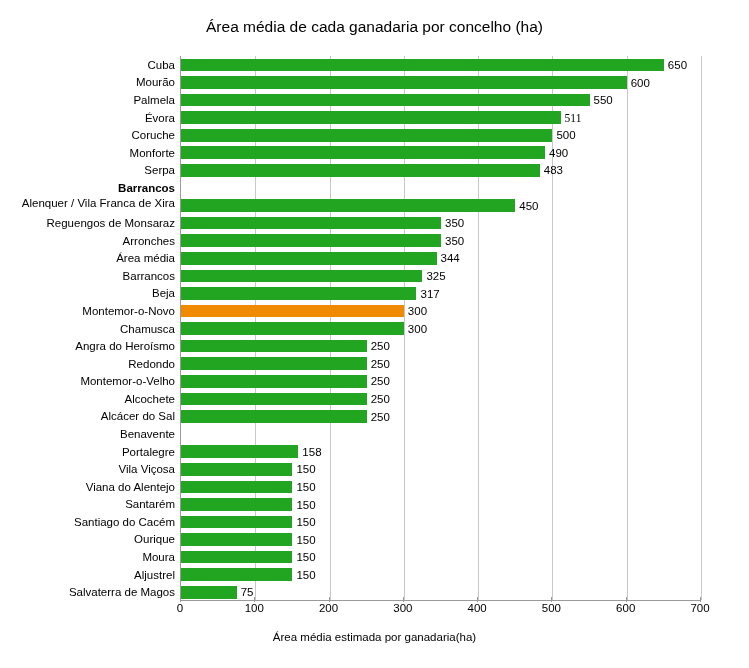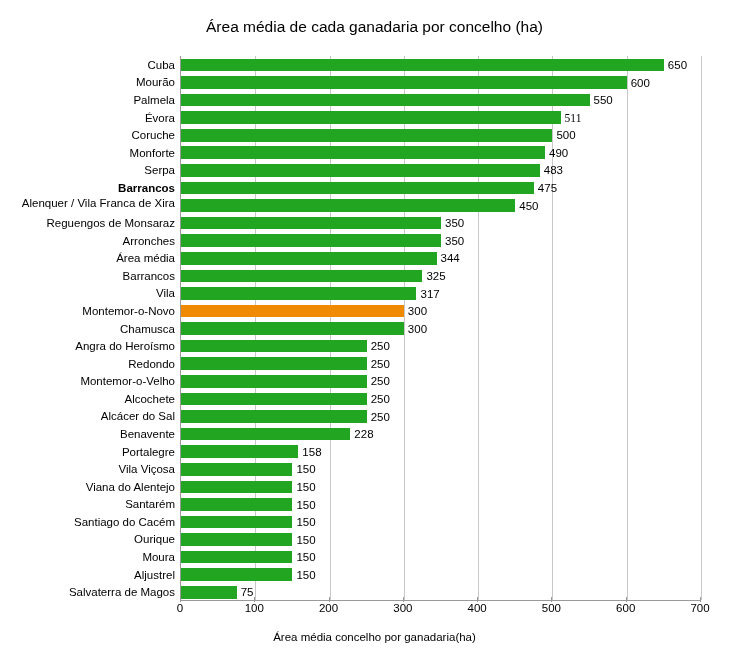--- a/index.html
+++ b/index.html
@@ -161,24 +161,20 @@
           <div class="bar-value" style="left: 375.429px;">500</div>
         </div>
         <div class="row" style="top: 87.9032px; height: 17.5806px;">
           <div class="bar" style="width: 364px;"></div>
           <div class="bar-value" style="left: 368px;">490</div>
         </div>
         <div class="row" style="top: 105.484px; height: 17.5806px;">
           <div class="bar" style="width: 358.8px;"></div>
           <div class="bar-value" style="left: 362.8px;">483</div>
         </div>
-        <div class="row" style="top: 123.065px; height: 17.5806px;">
-          <div class="bar" style="width: 352.857px;"></div>
-          <div class="bar-value" style="left: 356.857px;">475</div>
-        </div>
         <div class="row" style="top: 140.645px; height: 17.5806px;">
           <div class="bar" style="width: 334.286px;"></div>
           <div class="bar-value" style="left: 338.286px;">450</div>
         </div>
         <div class="row" style="top: 158.226px; height: 17.5806px;">
           <div class="bar" style="width: 260px;"></div>
           <div class="bar-value" style="left: 264px;">350</div>
         </div>
         <div class="row" style="top: 175.806px; height: 17.5806px;">
           <div class="bar" style="width: 260px;"></div>
@@ -216,24 +212,20 @@
           <div class="bar" style="width: 185.714px;"></div>
           <div class="bar-value" style="left: 189.714px;">250</div>
         </div>
         <div class="row" style="top: 334.032px; height: 17.5806px;">
           <div class="bar" style="width: 185.714px;"></div>
           <div class="bar-value" style="left: 189.714px;">250</div>
         </div>
         <div class="row" style="top: 351.613px; height: 17.5806px;">
           <div class="bar" style="width: 185.714px;"></div>
           <div class="bar-value" style="left: 189.714px;">250</div>
-        </div>
-        <div class="row" style="top: 369.194px; height: 17.5806px;">
-          <div class="bar" style="width: 169.371px;"></div>
-          <div class="bar-value" style="left: 173.371px;">228</div>
         </div>
         <div class="row" style="top: 386.774px; height: 17.5806px;">
           <div class="bar" style="width: 117.371px;"></div>
           <div class="bar-value" style="left: 121.371px;">158</div>
         </div>
         <div class="row" style="top: 404.355px; height: 17.5806px;">
           <div class="bar" style="width: 111.429px;"></div>
           <div class="bar-value" style="left: 115.429px;">150</div>
         </div>
         <div class="row" style="top: 421.935px; height: 17.5806px;">
@@ -274,21 +266,21 @@
       <div class="cat-label" style="top: 108.532px; right: 569px; position: absolute;">Évora</div>
       <div class="cat-label" style="top: 126.113px; right: 569px; position: absolute;">Coruche</div>
       <div class="cat-label" style="top: 143.694px; right: 569px; position: absolute;">Monforte</div>
       <div class="cat-label" style="top: 161.274px; right: 569px; position: absolute;">Serpa</div>
       <div class="cat-label" style="top: 178.855px; right: 569px; position: absolute; font-weight: bold;">Barrancos</div>
       <div class="cat-label" style="top: 194px; right: 569px; position: absolute;">Alenquer / Vila Franca de Xira</div>
       <div class="cat-label" style="top: 214.016px; right: 569px; position: absolute;">Reguengos de Monsaraz</div>
       <div class="cat-label" style="top: 231.597px; right: 569px; position: absolute;">Arronches</div>
       <div class="cat-label" style="top: 249.177px; right: 569px; position: absolute;">Área média</div>
       <div class="cat-label" style="top: 266.758px; right: 569px; position: absolute;">Barrancos</div>
-      <div class="cat-label" style="top: 284.339px; right: 569px; position: absolute;">Vila</div>
+      <div class="cat-label" style="top: 284.339px; right: 569px; position: absolute;">Beja</div>
       <div class="cat-label" style="top: 301.919px; right: 569px; position: absolute;">Montemor-o-Novo</div>
       <div class="cat-label" style="top: 319.5px; right: 569px; position: absolute;">Chamusca</div>
       <div class="cat-label" style="top: 337.081px; right: 569px; position: absolute;">Angra do Heroísmo</div>
       <div class="cat-label" style="top: 354.661px; right: 569px; position: absolute;">Redondo</div>
       <div class="cat-label" style="top: 372.242px; right: 569px; position: absolute;">Montemor-o-Velho</div>
       <div class="cat-label" style="top: 389.823px; right: 569px; position: absolute;">Alcochete</div>
       <div class="cat-label" style="top: 407.403px; right: 569px; position: absolute;">Alcácer do Sal</div>
       <div class="cat-label" style="top: 424.984px; right: 569px; position: absolute;">Benavente</div>
       <div class="cat-label" style="top: 442.565px; right: 569px; position: absolute;">Portalegre</div>
       <div class="cat-label" style="top: 460.145px; right: 569px; position: absolute;">Vila Viçosa</div>
@@ -313,15 +305,15 @@
       <div class="xtick" style="left: 297.143px;">400</div>
       <div class="xtick-mark" style="left: 297.143px;"></div>
       <div class="xtick" style="left: 371.429px;">500</div>
       <div class="xtick-mark" style="left: 371.429px;"></div>
       <div class="xtick" style="left: 445.714px;">600</div>
       <div class="xtick-mark" style="left: 445.714px;"></div>
       <div class="xtick" style="left: 520px;">700</div>
       <div class="xtick-mark" style="left: 520px;"></div>
     </div>
 
-  <div id="x-axis-label">Área média concelho por ganadaria(ha)</div>
+  <div id="x-axis-label">Área média estimada por ganadaria(ha)</div>
 
 </div>
 
 </body></html>

